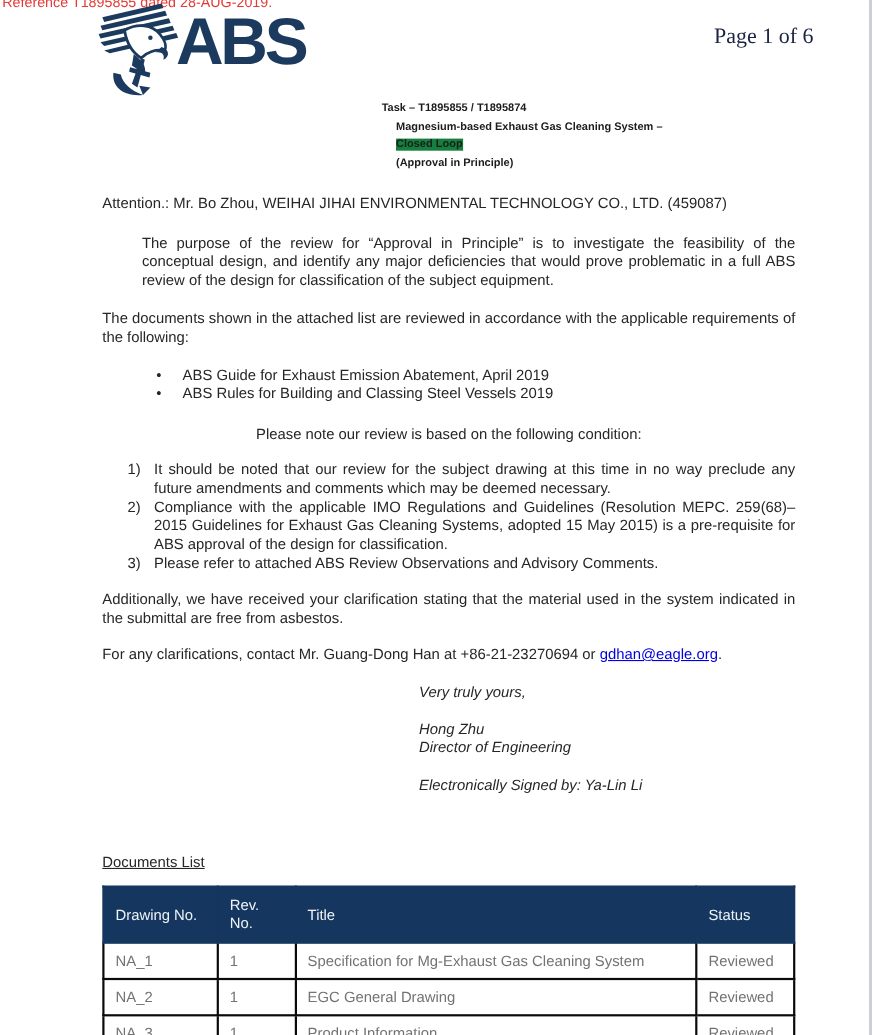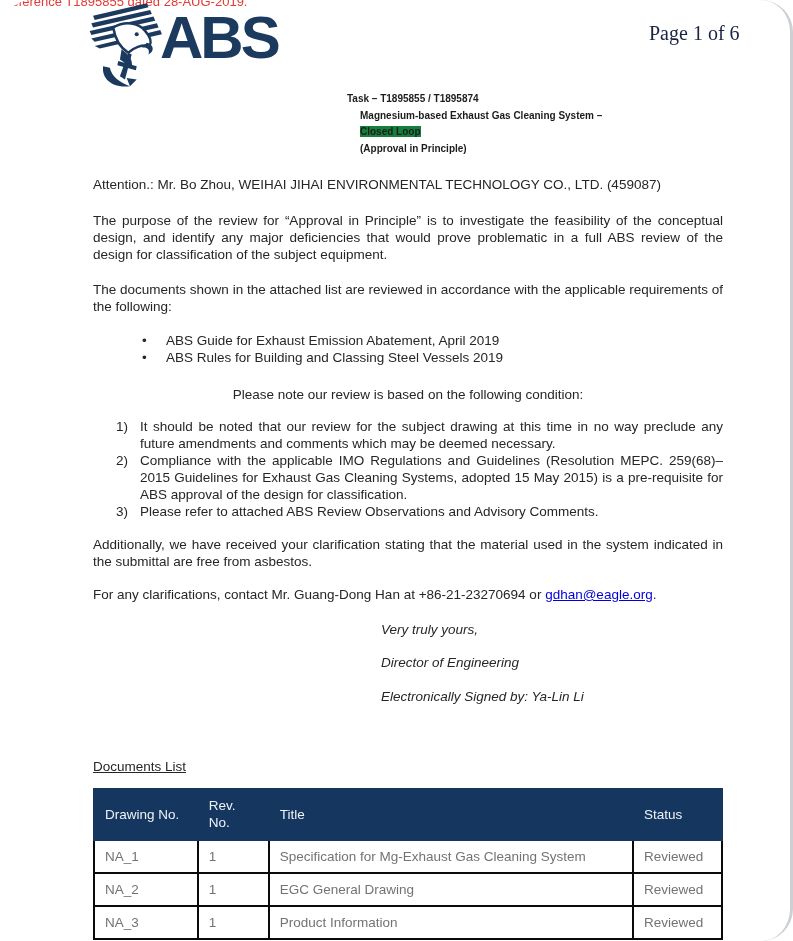--- a/index.html
+++ b/index.html
@@ -5,21 +5,20 @@
   * { margin:0; padding:0; box-sizing:border-box; }
   html,body { background:#ffffff; }
   .page {
     position:relative;
     width:793px; height:941px;
     background:#ffffff;
     overflow:hidden;
     font-family:"Liberation Sans", sans-serif;
     color:#262626;
     border-right:3px solid #ccd0d5;
-    border-radius:32px;
   }
   
   .ref-line {
     position:absolute; top:-5px; left:2px;
     color:#e43a35; font-size:13px; line-height:14px;
     white-space:nowrap; z-index:1;
   }
   
   .logo { position:absolute; top:2px; left:88px; display:flex; z-index:2; }
   .abs-text {
@@ -38,21 +37,21 @@
   }
   .task-indent { margin-left:13px; }
   .hl { background:#15803d; }
   
   .body {
     position:absolute; top:176px; left:93px; width:630px;
     font-size:13.5px; line-height:17px;
   }
   .jp { text-align:justify; }
   .attention { margin-top:0; }
-  .para1 { margin-top:19px; }
+  .para1 { margin-top:19px;margin-left:36px; }
   .para2 { margin-top:18px; }
   .bullets { margin-top:17px; }
   .bullet-item { position:relative; padding-left:73px; }
   .bullet-dot { position:absolute; left:49px; top:0; }
   .intro { margin-top:20px;text-align:center; }
   .conditions { margin-top:15px; }
   .cond-item { position:relative; padding-left:47px; text-align:justify; }
   .cond-num { position:absolute; left:23px; top:0; }
   .asbestos { margin-top:16px; }
   .contact { margin-top:16px; }
@@ -152,20 +151,21 @@
       </div>
     </div>
 
     <div class="asbestos jp">Additionally, we have received your clarification stating that the material used in the system indicated in the submittal are free from asbestos.</div>
 
     <div class="contact"><span>For any clarifications, contact Mr. Guang-Dong Han at +86-21-23270694 or </span><a href="#" class="email-link">gdhan@eagle.org</a><span>.</span></div>
 
     <div class="closing-block">
       <div class="closing">Very truly yours,</div>
       <div class="signer">
+        <div>Hong Zhu</div>
         <div>Director of Engineering</div>
       </div>
       <div class="esign">Electronically Signed by: Ya-Lin Li</div>
     </div>
 
     <div class="doc-heading">Documents List</div>
 
     <table class="doc-table">
       <thead>
         <tr>

